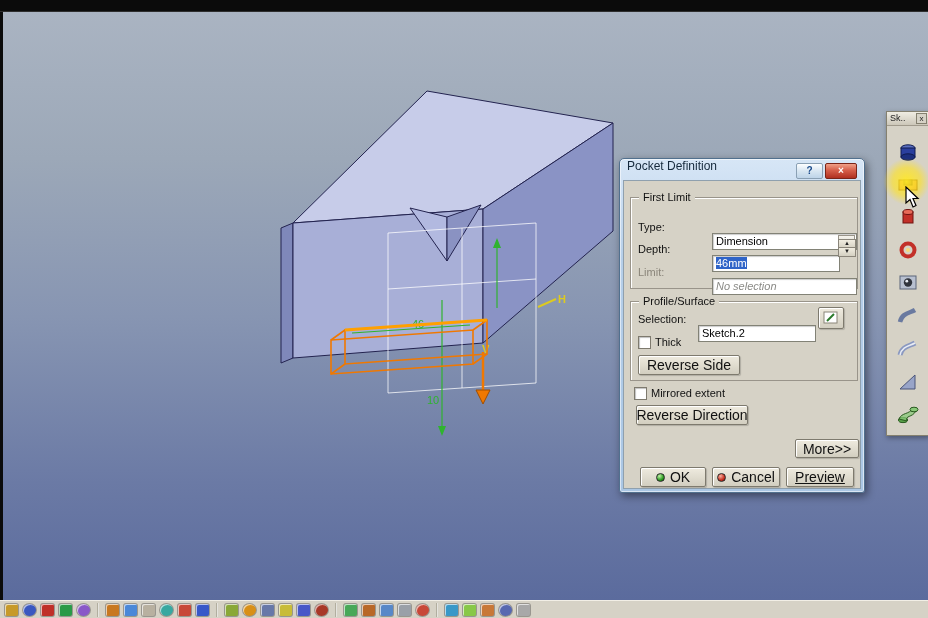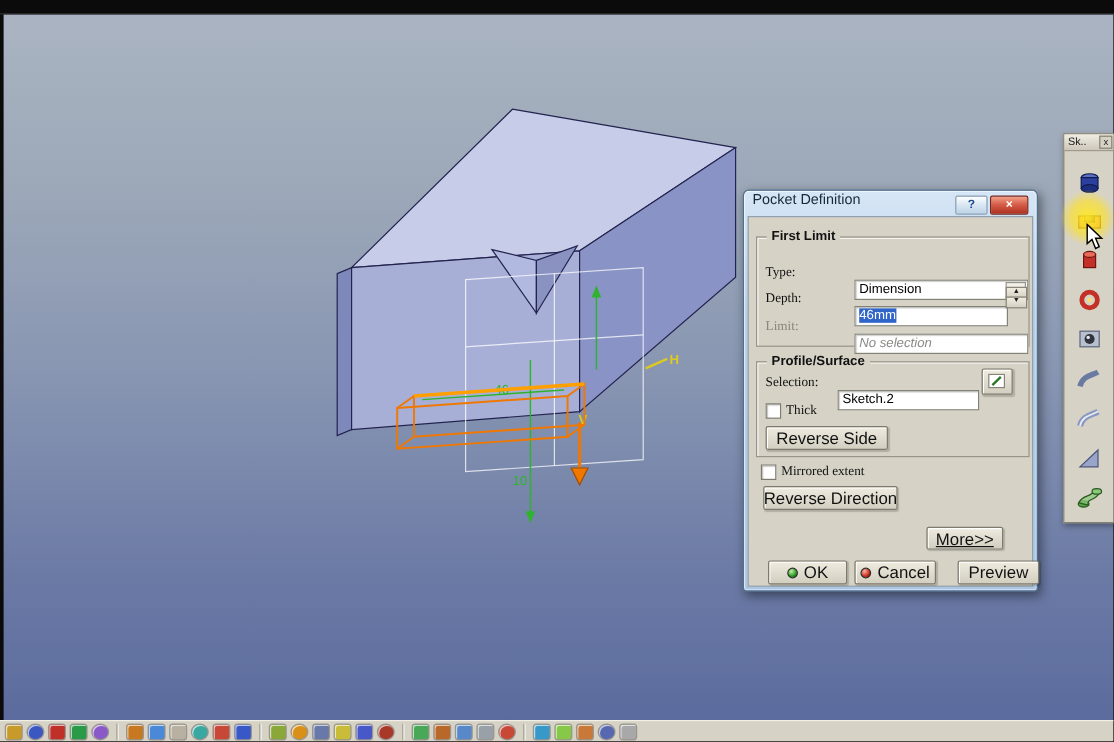--- a/index.html
+++ b/index.html
@@ -35,22 +35,22 @@
     background:linear-gradient(180deg,#d7e6f6,#b6cfe9 30%,#aac6e4);
     border:1px solid #51708e;border-radius:5px 5px 3px 3px;
     box-shadow:2px 3px 9px rgba(0,0,0,.45), inset 0 0 0 1px rgba(255,255,255,.55);
   }
   .dlg-title{position:absolute;top:0;left:0;right:0;height:21px;display:flex;padding:0 7px;font-size:12px;color:#15293c;}
   .dlg-help,.dlg-close{position:absolute;top:4px;height:14px;border-radius:2px;font-size:10px;line-height:13px;text-align:center;cursor:default;}
   .dlg-help{right:41px;width:25px;background:linear-gradient(#fdfeff,#d8e6f2 50%,#bed4e8);border:1px solid #8aa0b4;color:#1a4a8a;font-weight:bold;}
   .dlg-close{right:7px;width:30px;background:linear-gradient(#f0a088,#d65f4a 45%,#b03020);border:1px solid #7a2418;color:#fff;font-weight:bold;}
   .dlg-body{position:absolute;left:3px;right:3px;top:21px;bottom:3px;background:#d6d2c6;border:1px solid #8fa0ae;font-size:11px;}
   .grp{position:absolute;border:1px solid #99948a;box-shadow:inset 1px 1px 0 #ffffff;}
-  .grp-label{position:absolute;top:-7px;left:8px;background:#d6d2c6;padding:0 4px;font-size:11px;color:#111;font-weight:bold;}
-  .lbl{position:absolute;font-size:11px;color:#111;white-space:nowrap;font-family:Liberation Serif, serif;}
+  .grp-label{position:absolute;top:-7px;left:8px;background:#d6d2c6;padding:0 4px;font-size:11px;color:#111;}
+  .lbl{position:absolute;font-size:11px;color:#111;white-space:nowrap;}
   .lbl.dis{color:#8a857a;}
   .field{position:absolute;background:#fff;border:1px solid #828276;box-shadow:inset 1px 1px 1px rgba(0,0,0,.2);font-size:11px;padding:1px 3px;line-height:13px;white-space:nowrap;overflow:hidden;margin-top:16px;}
   .field .sel{background:#2f64c8;color:#fff;}
   .field.dis-text{color:#8a8a86;font-style:italic;}
   .combo-arrow{position:absolute;right:1px;top:1px;bottom:1px;width:15px;background:linear-gradient(#f6f4ee,#d2ceC0);background:linear-gradient(#f6f4ee,#d2cec0);border:1px solid #9a958a;font-size:7px;color:#222;text-align:center;line-height:13px;}
   .spinner{position:absolute;width:16px;height:17px;}
   .spin{position:absolute;left:0;width:16px;height:8px;background:linear-gradient(#f0ecе0,#d4d0c2);background:linear-gradient(#f0ece0,#d4d0c2);border:1px solid #8a857a;font-size:6px;line-height:7px;text-align:center;color:#222;}
   .spin.up{top:0;} .spin.dn{top:8px;}
   .cbx{position:absolute;width:11px;height:11px;background:#fff;border:1px solid #7e7a6e;box-shadow:inset 1px 1px 1px rgba(0,0,0,.25);}
   .btn{
@@ -181,31 +181,31 @@
         <line x1="4" y1="10" x2="11" y2="3" stroke="#2a7a2a" stroke-width="2"></line>
       </svg>
     </div>
     <div class="cbx" style="left:14px;top:155px;"></div>
     <span class="lbl" style="left:31px;top:155px;">Thick</span>
     <div class="btn" style="left:14px;top:174px;width:100px;height:18px;">Reverse Side</div>
 
     <div class="cbx" style="left:10px;top:206px;"></div>
     <span class="lbl" style="left:27px;top:206px;">Mirrored extent</span>
     <div class="btn" style="left:12px;top:224px;width:110px;height:18px;">Reverse Direction</div>
-    <div class="btn" style="left:148px;top:258px;width:62px;height:17px;text-decoration:underline;">More&gt;&gt;</div>
+    <div class="btn" style="left:171px;top:258px;width:62px;height:17px;">More&gt;&gt;</div>
 
     <div class="btn" style="left:16px;top:286px;width:64px;height:18px;">
       <span class="ball green"></span>
       <span>OK</span>
     </div>
     <div class="btn" style="left:88px;top:286px;width:66px;height:18px;">
       <span class="ball red"></span>
       <span>Cancel</span>
     </div>
-    <div class="btn" style="left:174px;top:286px;width:66px;height:18px;">
+    <div class="btn" style="left:162px;top:286px;width:66px;height:18px;text-decoration:underline;">
       <span>Preview</span>
     </div>
   </div>
 </div>
 
 <div class="palette">
   <div class="palette-hdr">
     <span>Sk..</span>
     <div class="palette-close">x</div>
   </div>

